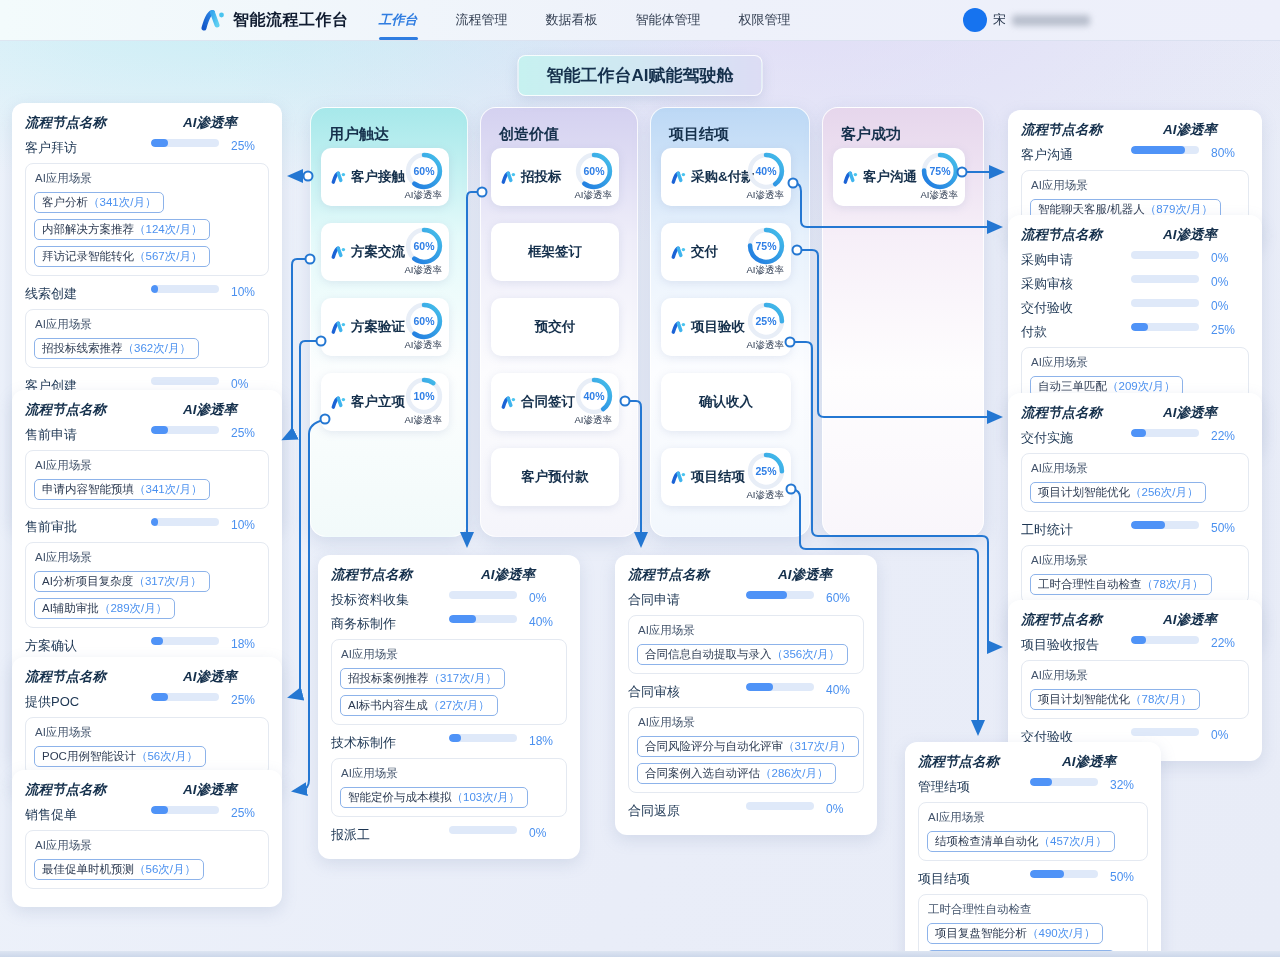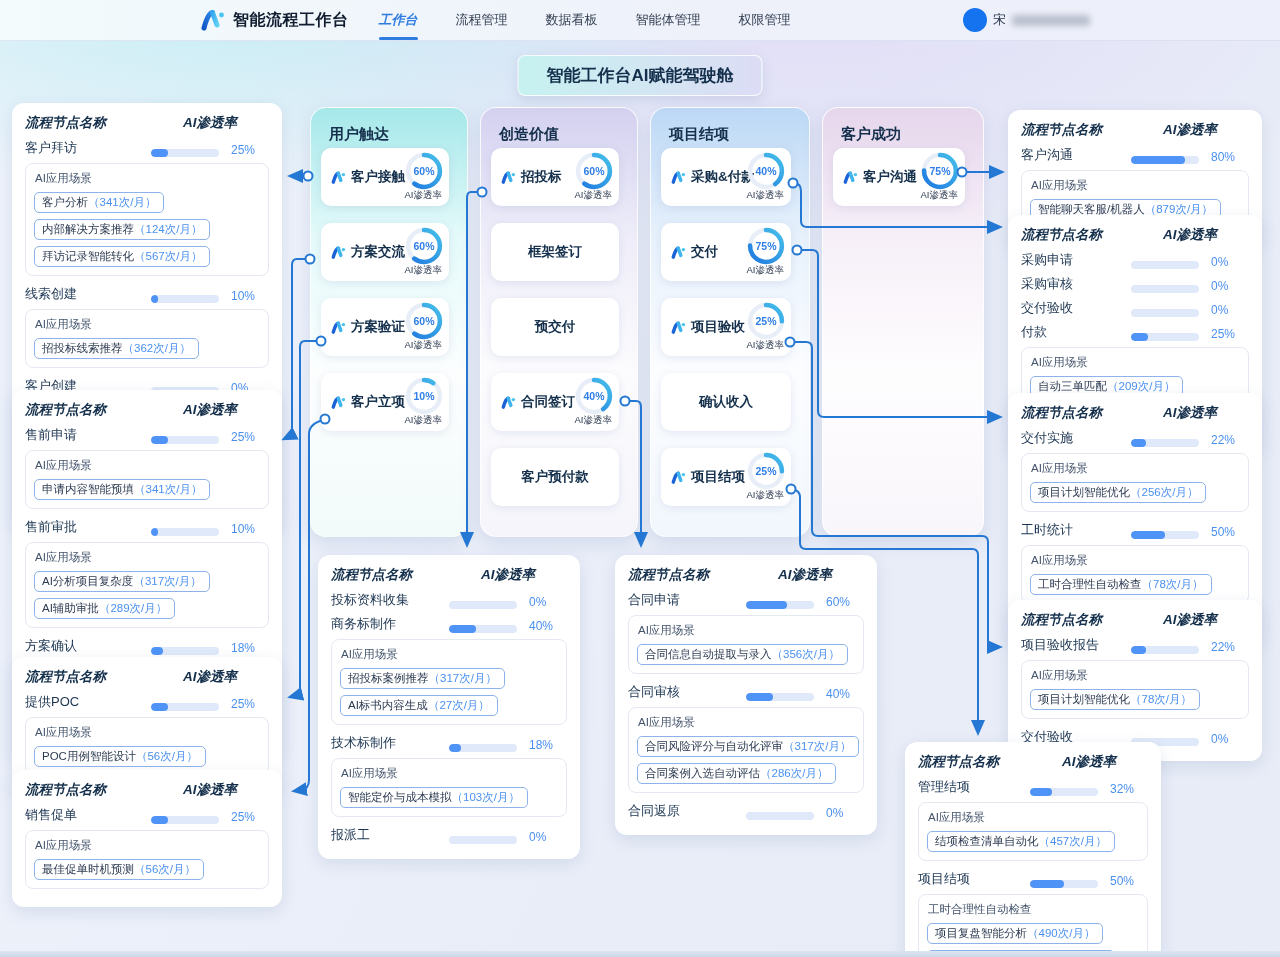--- a/index.html
+++ b/index.html
@@ -48,21 +48,21 @@
   .donut{position:absolute;right:5px;top:3px;width:40px;height:40px;}
   .donut-pct{position:absolute;right:5px;top:3px;width:40px;height:40px;display:flex;align-items:center;justify-content:center;
     font-size:10.5px;font-weight:bold;color:#2f7fe6;}
   .gauge-label{position:absolute;right:7px;bottom:4px;font-size:9.5px;color:#2c3a50;}
   
   .panel{position:absolute;background:#fff;border-radius:12px;box-shadow:0 5px 16px rgba(120,140,180,.20);
     padding:11px 13px 9px 13px;z-index:3;box-sizing:border-box;}
   .phead{display:flex;align-items:flex-start;margin-bottom:7px;font-style:italic;}
   .phead-name{flex:1;font-size:13.5px;font-weight:bold;color:#15304c;}
   .phead-pct{width:118px;text-align:center;font-size:13.5px;font-weight:bold;color:#15304c;}
-  .prow{display:flex;align-items:flex-end;margin:5px 0 6px 0;}
+  .prow{display:flex;align-items:flex-start;margin:5px 0 6px 0;}
   .prow-name{flex:1;font-size:13px;color:#1c3552;}
   .bar{width:68px;height:8px;border-radius:4px;background:#dfe9f9;overflow:hidden;}
   .bar-fill{height:8px;border-radius:4px;background:#4f93f7;}
   .pct{width:38px;margin-left:12px;font-size:12px;color:#4a90ef;}
   .scenebox{border:1px solid #e4e9f1;border-radius:8px;background:#fff;padding:6px 8px 8px 8px;margin:4px 0 9px 0;}
   .scenebox-label{font-size:11.5px;color:#42536b;margin:1px 0 6px 1px;}
   .chips{display:flex;flex-wrap:wrap;gap:6px;}
   .chips.stack{flex-direction:column;align-items:flex-start;}
   .chip{border:1px solid #8db3ea;border-radius:5px;background:#fff;padding:2px 7px;font-size:11.5px;color:#2d3b52;white-space:nowrap;}
   .chip-n{color:#4a90ef;}

